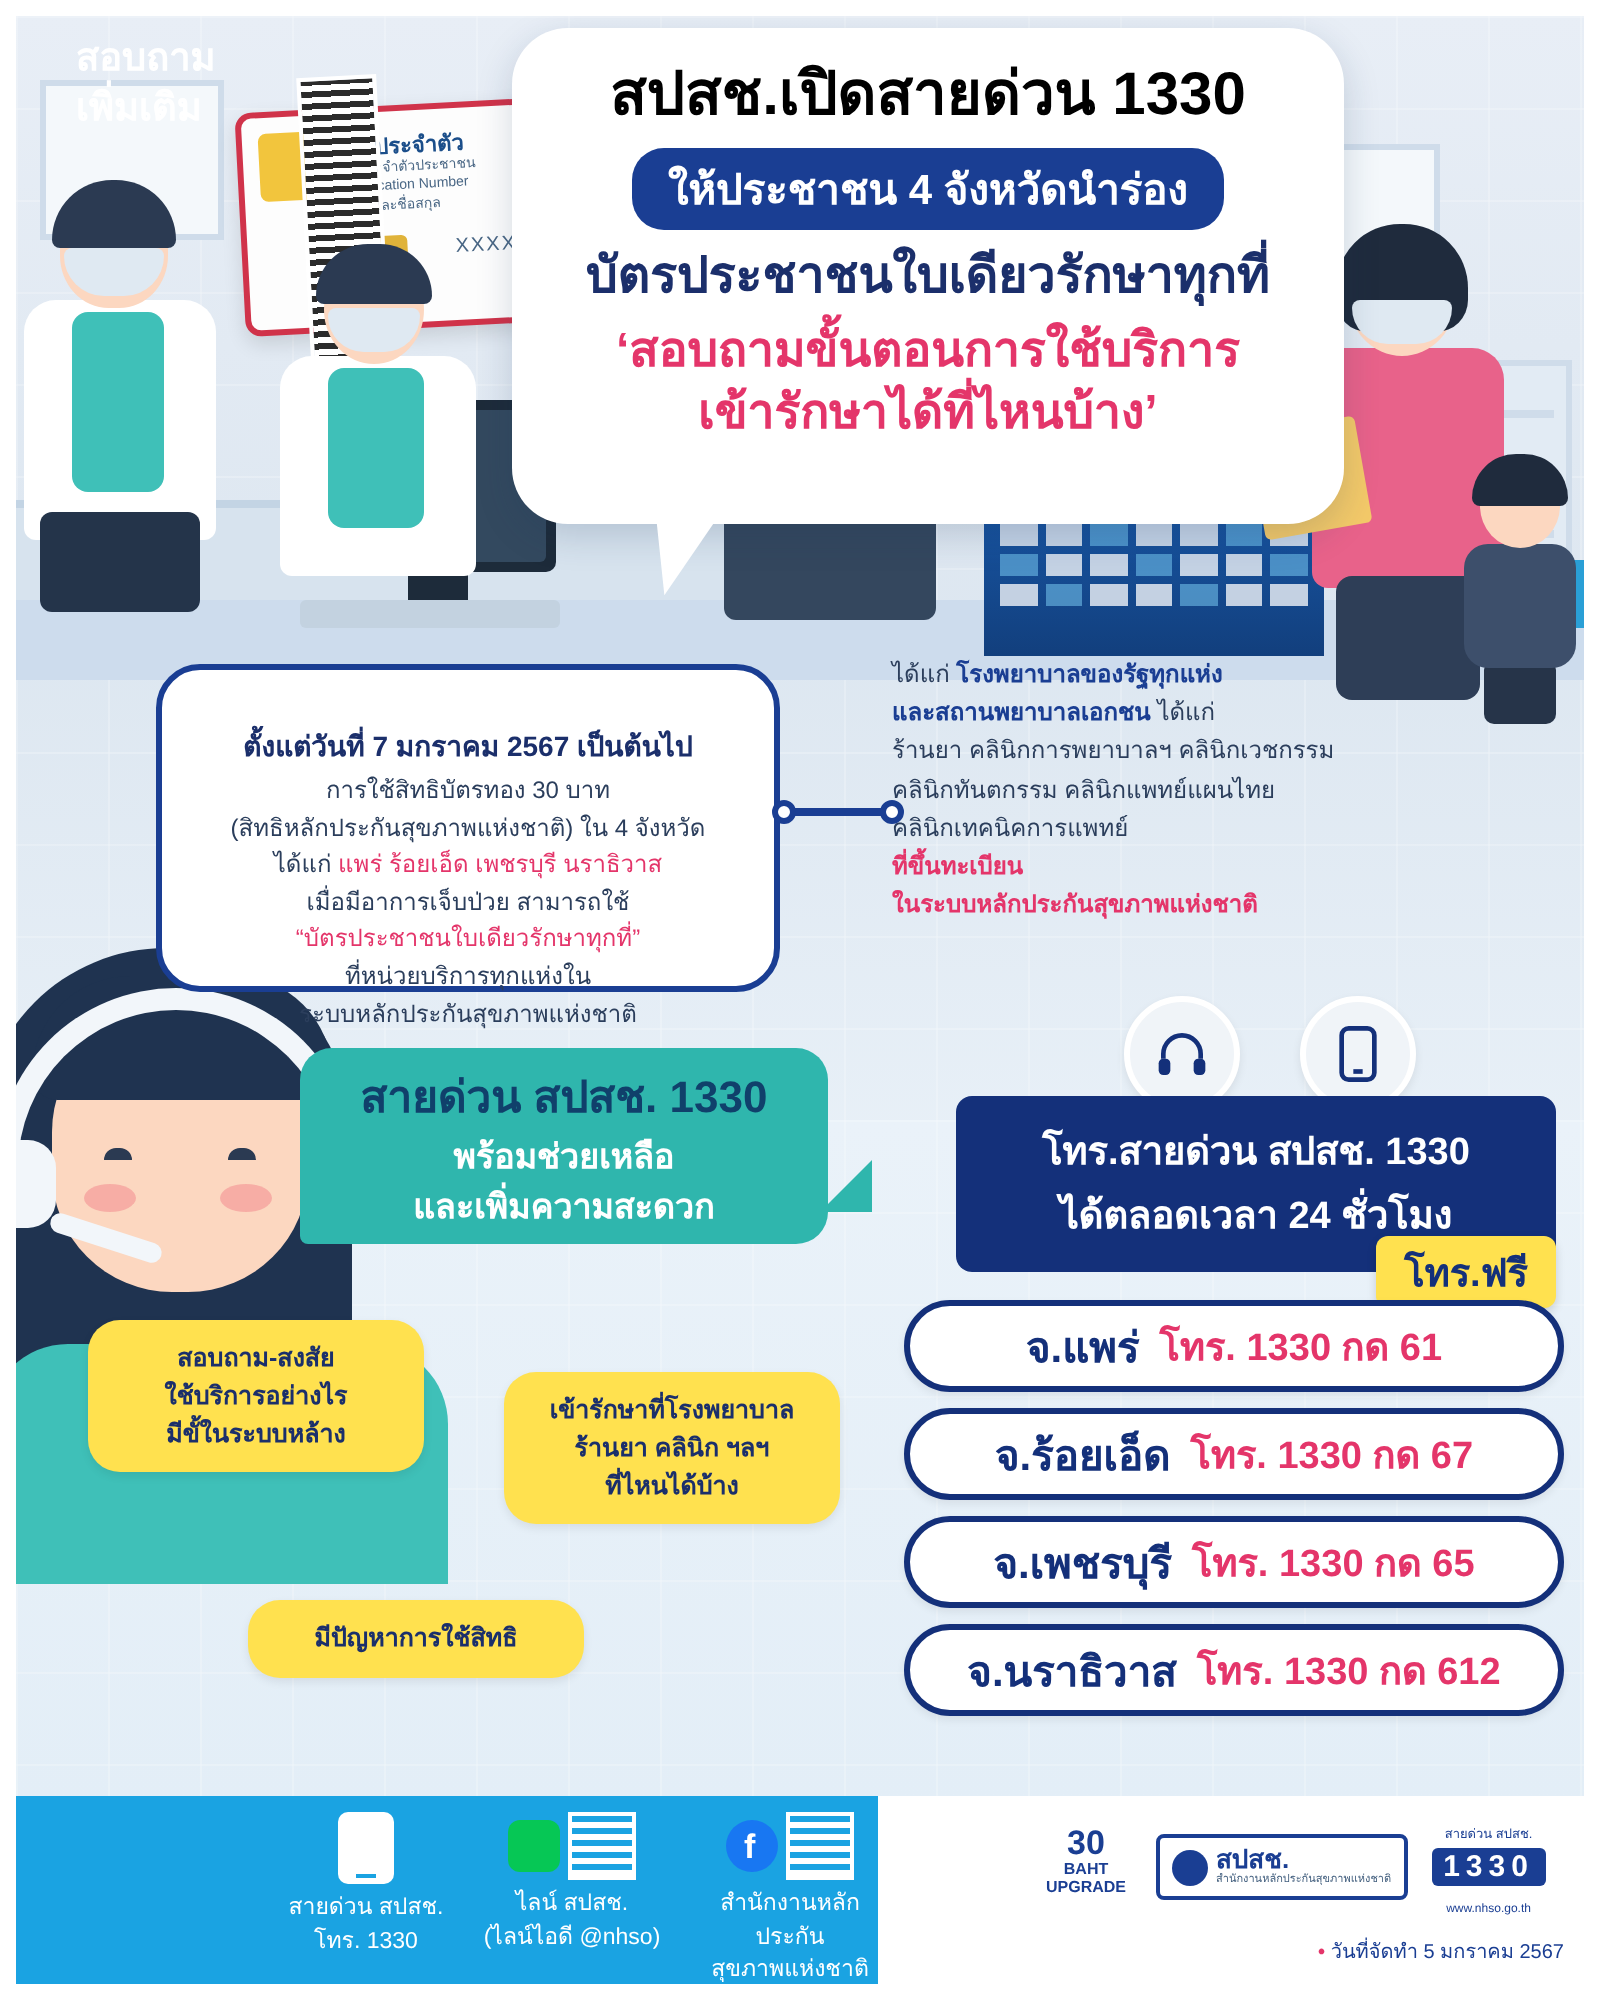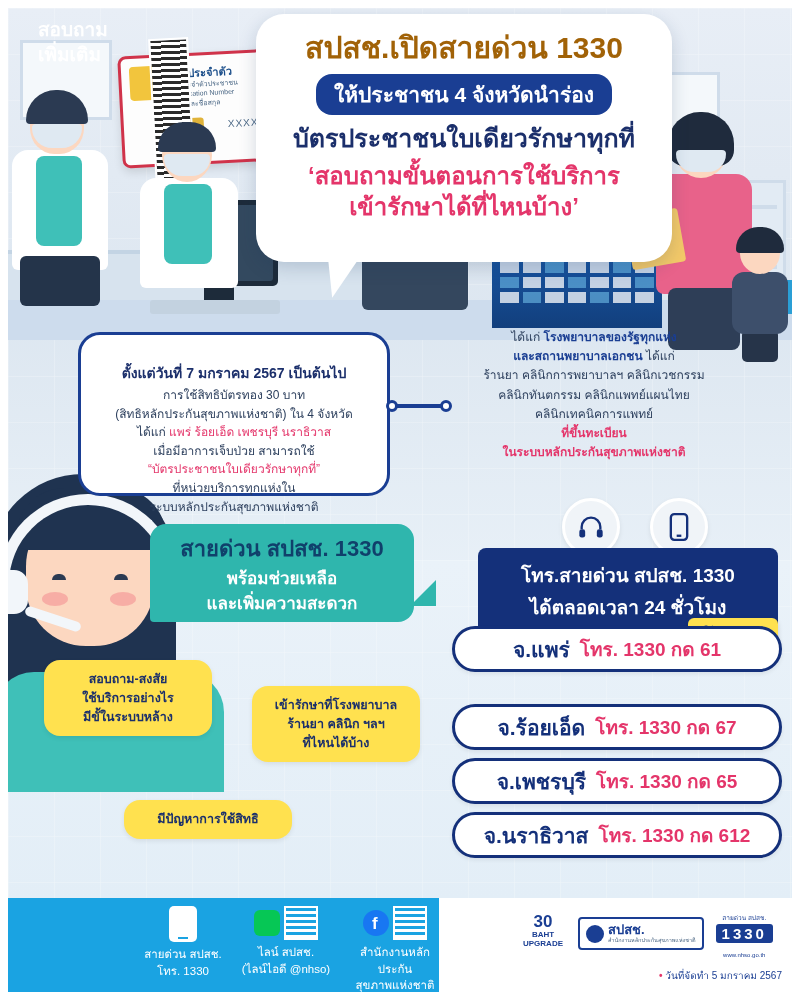--- a/index.html
+++ b/index.html
@@ -199,38 +199,38 @@
     padding: 16px 18px 10px;
     text-align: center;
     z-index: 20;
   }
   .main-bubble:after {
     content:""; position:absolute; left: 74px; bottom: -34px;
     border-width: 40px 34px 0 0; border-style: solid;
     border-color: #ffffff transparent transparent transparent;
     transform: rotate(-6deg);
   }
-  .mb-l1 { font-size: 30px; font-weight: bold; color: #a16207; line-height: 1.2; }
+  .mb-l1 { font-size: 30px; font-weight: bold; color: #000000; line-height: 1.2; }
   .mb-l2 {
     display:inline-block; margin: 8px auto 4px;
     background: #1a3e93; color:#ffffff; font-size: 21px; font-weight:bold;
     padding: 4px 18px; border-radius: 16px;
   }
   .mb-l3 { font-size: 25px; font-weight: bold; color: #1b2f6b; line-height: 1.25; margin-top: 4px;}
   .mb-l4 { font-size: 24px; font-weight: bold; color: #e4356a; line-height: 1.3; margin-top: 6px;}
 
   
   .info-left {
     position: absolute; left: 78px; top: 332px; width: 312px; height: 164px;
     background: #ffffff; border: 3px solid #1a3e93; border-radius: 22px;
     padding: 27px 12px; text-align: center; z-index: 20;
   }
   .info-right {
     position: absolute; left: 446px; top: 328px; width: 296px; height: 168px;
-    background: transparent; text-align: center; z-index: 20;
+    background: transparent; z-index: 20;
   }
   .il-t { font-size: 14px; font-weight: bold; color:#1b2f6b; }
   .il-p { font-size: 12px; color:#2b3e5c; line-height:1.55; margin-top:2px;}
   .il-red { color:#e4356a; font-weight:normal; }
   .ir-p { font-size: 12px; color:#2b3e5c; line-height:1.6; }
   .ir-blue { color:#1a3e93; font-weight:bold; }
   .ir-red { color:#e4356a; font-weight:bold; }
   .connector { position:absolute; top:404px; left:392px; width:56px; height:4px; background:#1a3e93; z-index:19;}
   .dot { position:absolute; width:12px; height:12px; border-radius:50%; border:3px solid #1a3e93; background:#fff; top:400px; z-index:21;}
   .dot.a { left: 386px; }
@@ -275,21 +275,21 @@
     color:#14307a; font-size:19px; font-weight:bold;
     padding:3px 14px; border-radius:6px;
     box-shadow:0 2px 5px rgba(0,0,0,.15);
   }
   .prov {
     position:absolute; left:452px; width:330px; height:46px;
     background:#ffffff; border:3px solid #14307a; border-radius:24px;
     display:flex; align-items:center; justify-content:center; gap:10px;
     z-index:25; box-shadow:0 2px 4px rgba(0,0,0,.07);
   }
-  .p1 { top: 626px; }
+  .p1 { top: 650px; }
   .p2 { top: 704px; }
   .p3 { top: 758px; }
   .p4 { top: 812px; }
   .prov .name { font-size:21px; font-weight:bold; color:#14307a; }
   .prov .tel  { font-size:19px; font-weight:bold; color:#e4356a; }
 
   
   .footer {
     position:absolute; left:8px; top:898px; width:784px; height:94px;
     background:#15a0e0; z-index:30;

